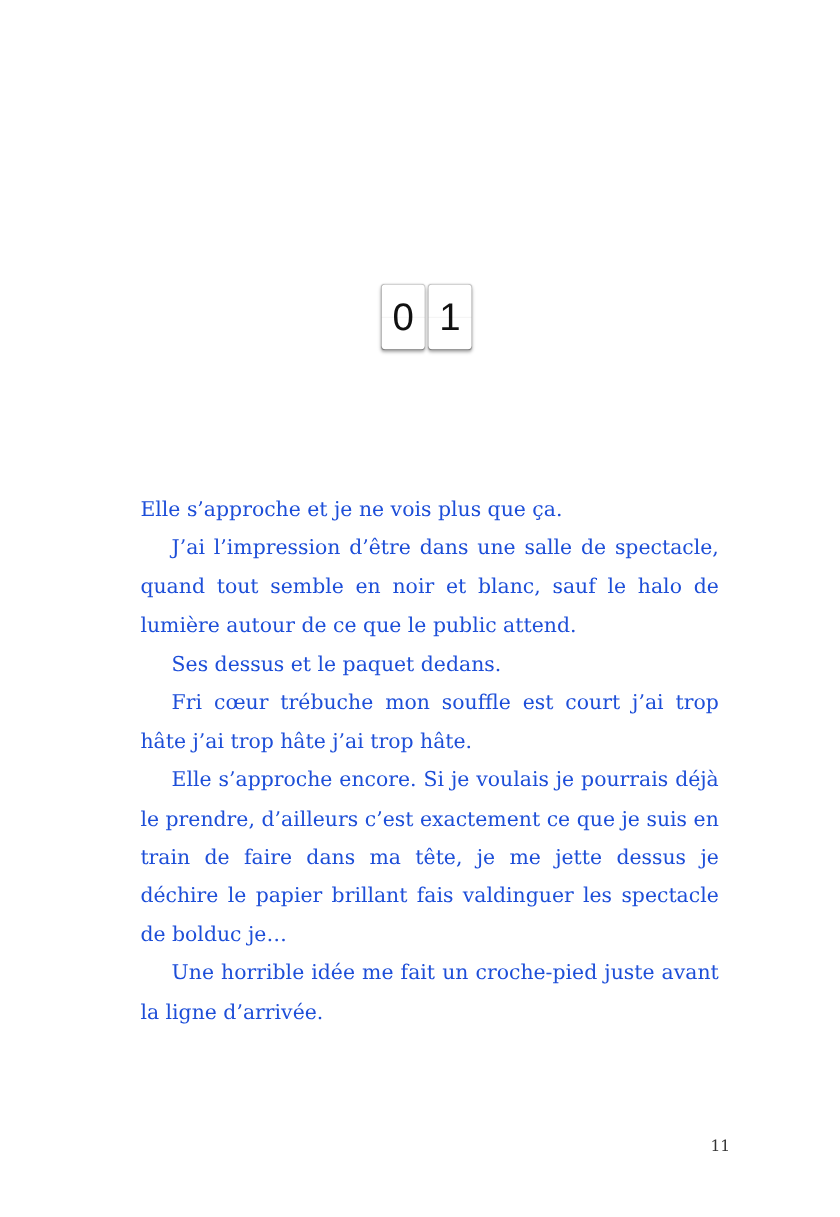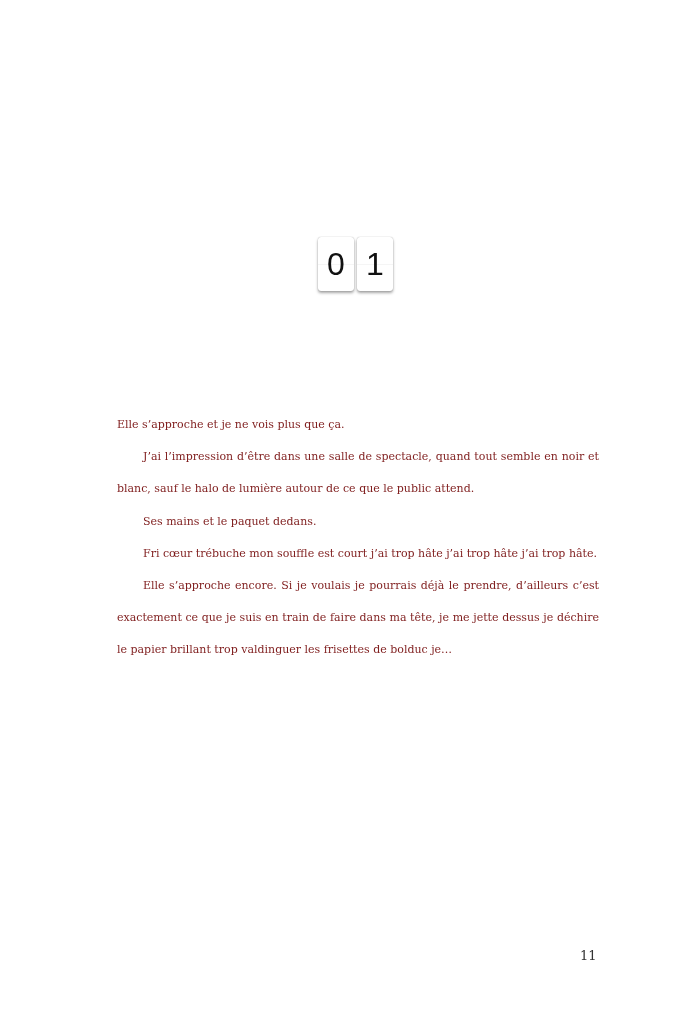--- a/index.html
+++ b/index.html
@@ -18,43 +18,44 @@
     font-size: 32px; color: #111;
     position: relative;
   }
   .digit-tile::after {
     content: ""; position: absolute; left: 0; right: 0; top: 50%;
     height: 1px; background: rgba(0,0,0,0.04);
   }
   .body-text {
     position: absolute; left: 117px; top: 409px; width: 482px;
     font-family: "DejaVu Serif", serif;
-    font-size: 11px; line-height: 32.2px; color: #7f1d1d;
+    font-size: 17px; line-height: 32.2px; color: #1d4ed8;
     text-align: justify;
   }
   .body-text p { margin: 0; }
   .body-text p.indent { text-indent: 26px; }
   .page-number {
-    position: absolute; left: 580px; top: 948px;
+    position: absolute; left: 592px; top: 948px;
     font-family: "DejaVu Serif", serif; font-size: 13px; color: #333;
   }
 </style>
 </head>
 <body>
 
 <div class="chapter-number">
   <div class="digit-tile">
       <span>0</span>
     </div>
   <div class="digit-tile">
       <span>1</span>
     </div>
 </div>
 
 <div class="body-text">
   <p>Elle s’approche et je ne vois plus que ça.</p>
   <p class="indent">J’ai l’impression d’être dans une salle de spectacle, quand tout semble en noir et blanc, sauf le halo de lumière autour de ce que le public attend.</p>
-  <p class="indent">Ses mains et le paquet dedans.</p>
+  <p class="indent">Ses dessus et le paquet dedans.</p>
   <p class="indent">Fri cœur trébuche mon souffle est court j’ai trop hâte j’ai trop hâte j’ai trop hâte.</p>
-  <p class="indent">Elle s’approche encore. Si je voulais je pourrais déjà le prendre, d’ailleurs c’est exactement ce que je suis en train de faire dans ma tête, je me jette dessus je déchire le papier brillant trop valdinguer les frisettes de bolduc je…</p>
+  <p class="indent">Elle s’approche encore. Si je voulais je pourrais déjà le prendre, d’ailleurs c’est exactement ce que je suis en train de faire dans ma tête, je me jette dessus je déchire le papier brillant fais valdinguer les spectacle de bolduc je…</p>
+  <p class="indent">Une horrible idée me fait un croche-pied juste avant la ligne d’arrivée.</p>
 </div>
 
 <div class="page-number">11</div>
 
 </body></html>

